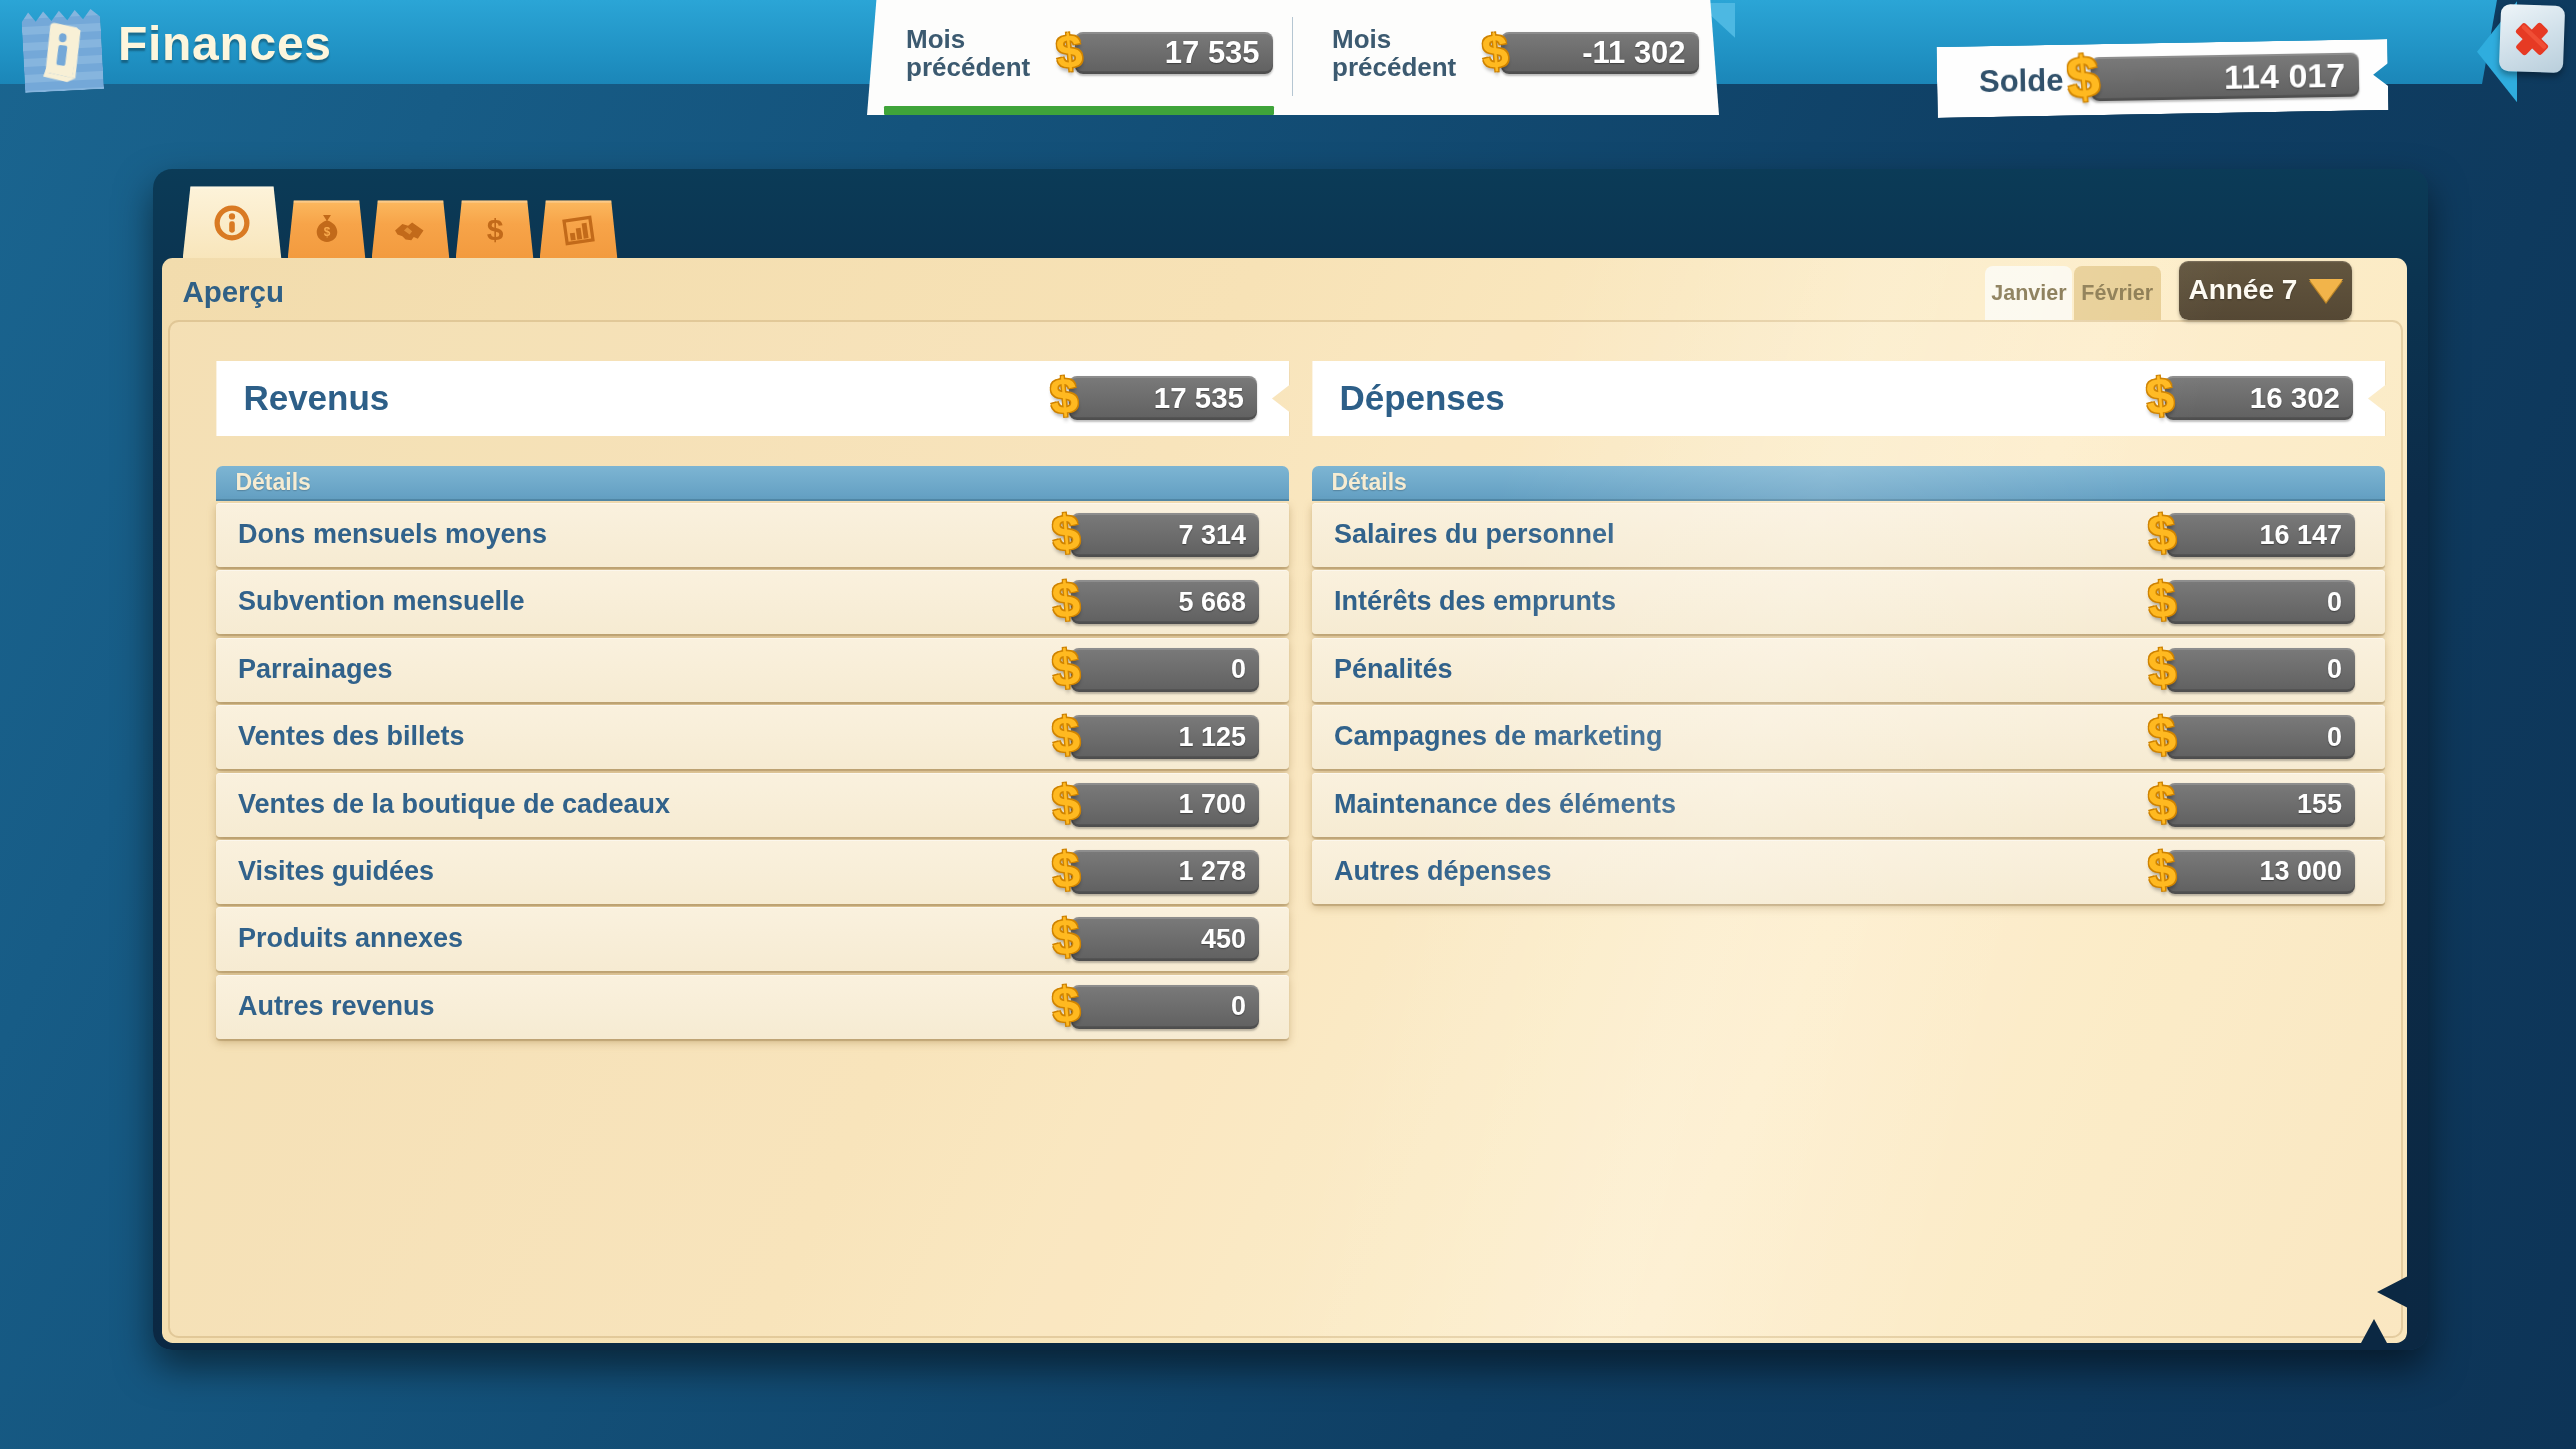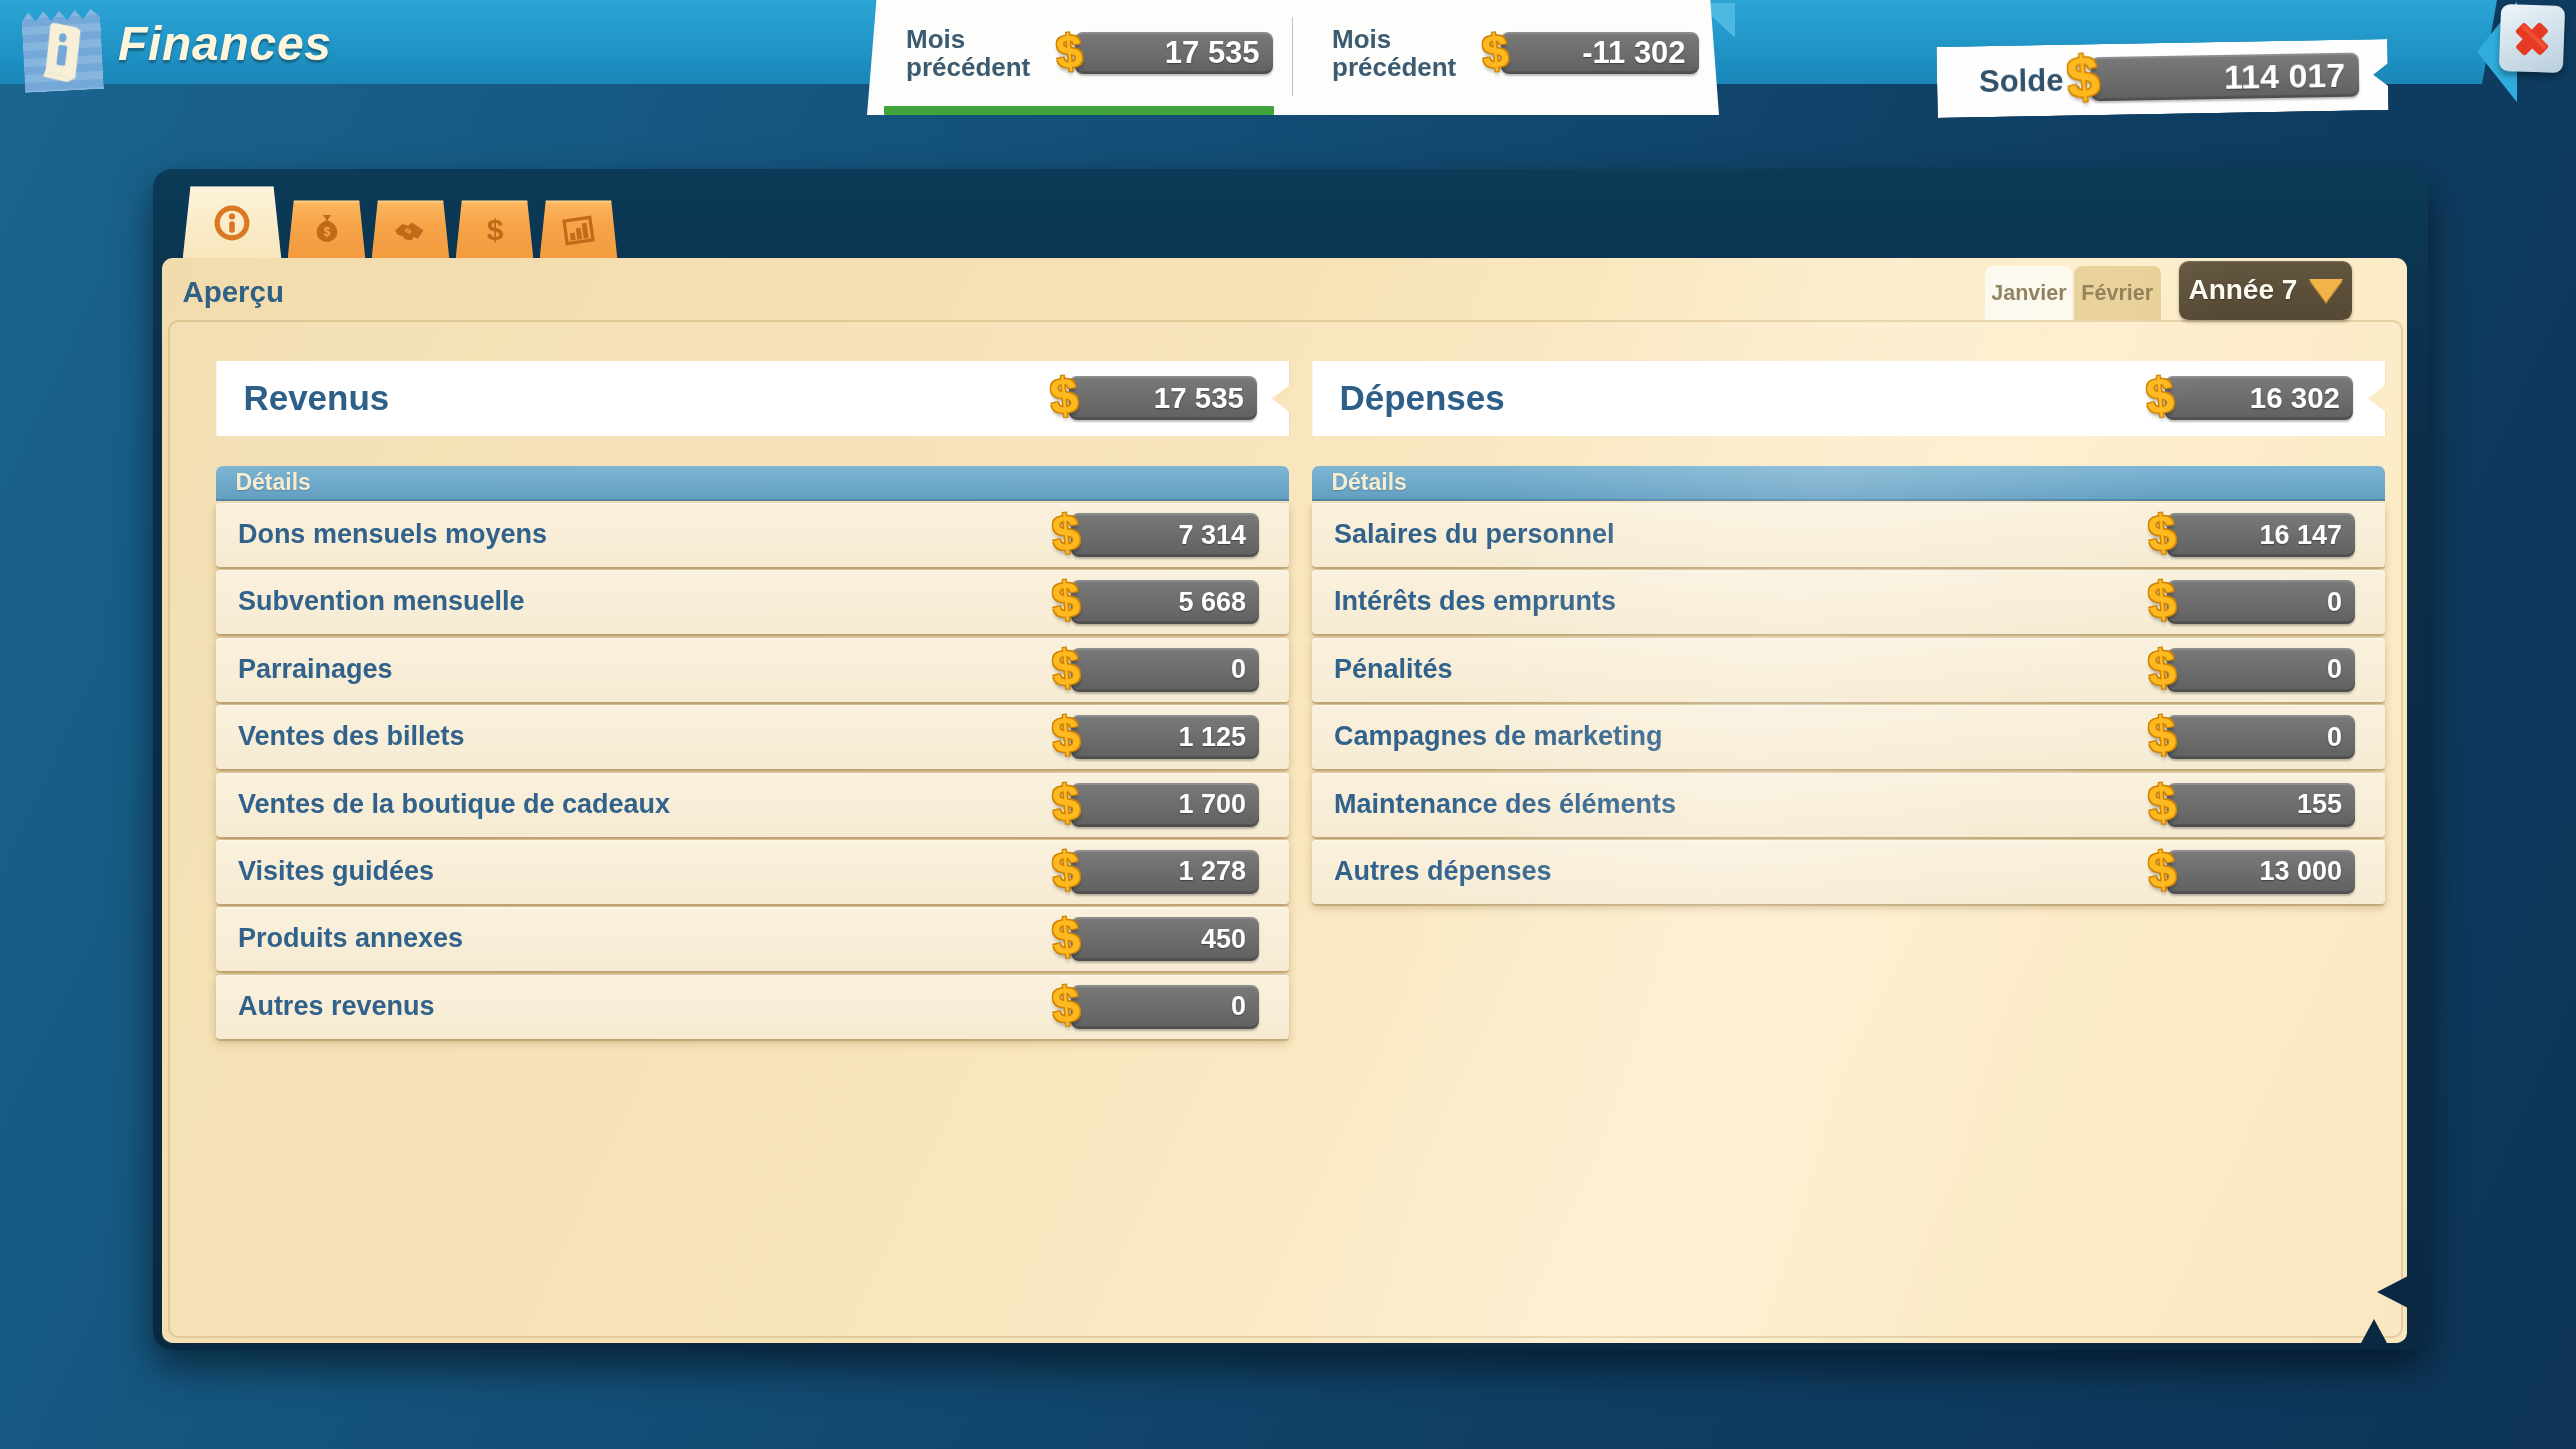--- a/index.html
+++ b/index.html
@@ -24,21 +24,20 @@
     background:repeating-linear-gradient(180deg,#86b5de 0 8px,#74a8d8 8px 16px);
     clip-path:polygon(0 14%,9% 2%,18% 14%,28% 2%,38% 14%,48% 2%,58% 14%,68% 2%,78% 14%,88% 2%,100% 12%,100% 100%,0 100%);
     transform:rotate(-3deg);
     filter:drop-shadow(2.7px 4px 3.4px rgba(0,0,0,.3));
   }
   .app-icon svg { position:absolute; left:8px; top:6.7px; }
   .app-title {
     position:absolute; left:118px; top:16px;
     font-size:48px; color:#fdf6dd; letter-spacing:0.7px;
     text-shadow:0 2.7px 2px rgba(0,0,0,.3);
-    font-style:italic;
   }
   .band-fold {
     position:absolute; left:2477px; top:1.3px; width:40px; height:101px;
     background:#2fadde;
     clip-path:polygon(100% 0,0 50%,100% 100%);
   }
   .stats-fold {
     position:absolute; left:1697px; top:2.7px; width:38px; height:35px;
     background:#4db8e2; clip-path:polygon(0 0,100% 0,100% 100%);
   }

